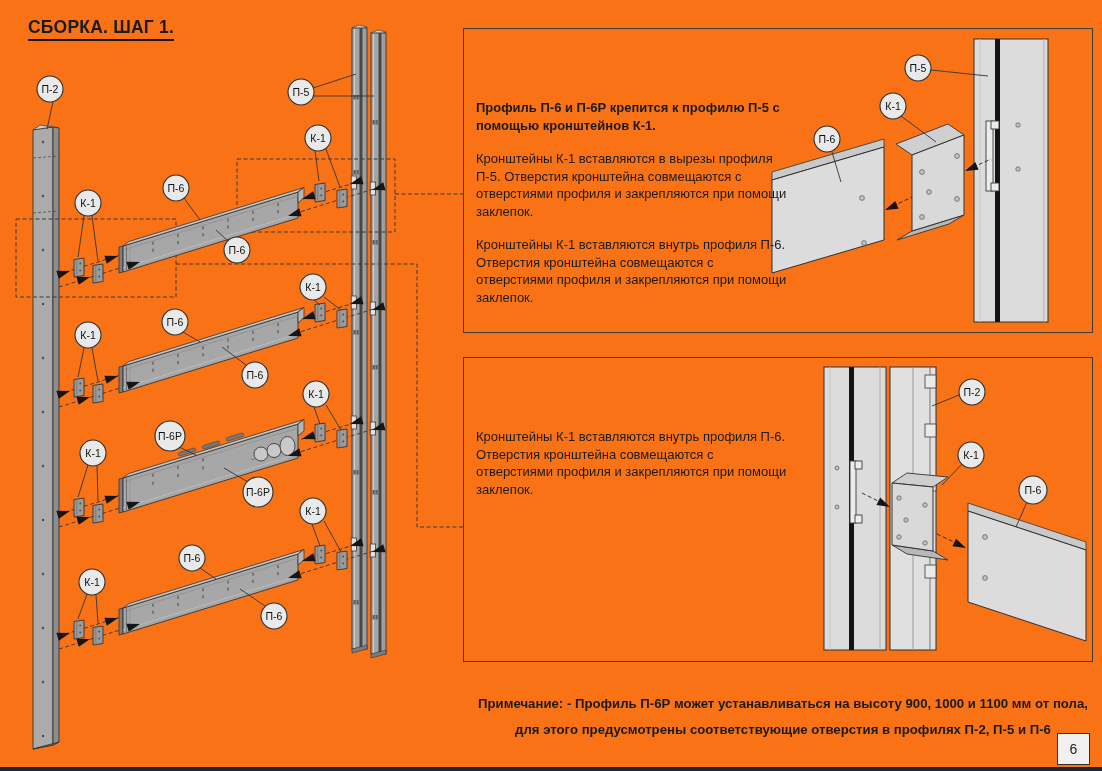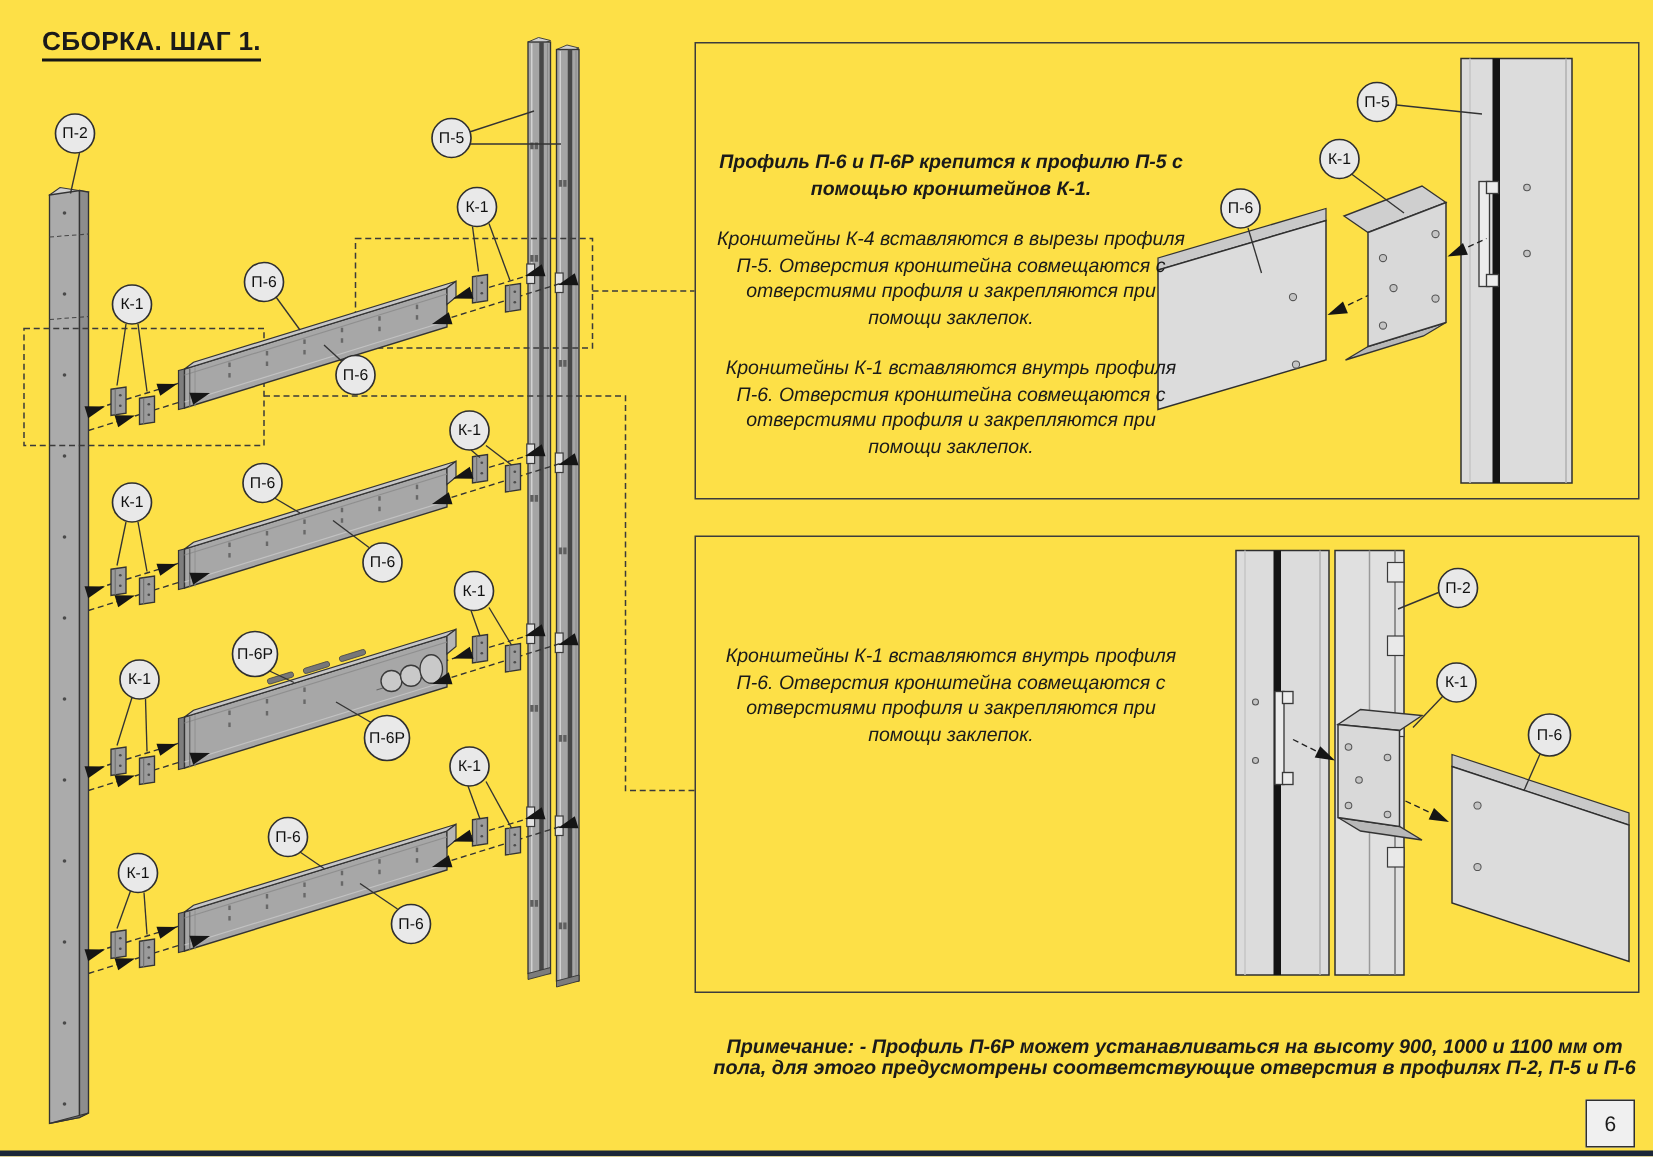--- a/index.html
+++ b/index.html
@@ -1,50 +1,50 @@
 <!DOCTYPE html>
 <html><head>
 <meta charset="utf-8">
 <style>
   html,body{margin:0;padding:0;background:#e9e9e9;}
-  #page{position:relative;width:1102px;height:771px;background:#fde047;overflow:hidden;
+  #page{position:relative;width:1102px;height:771px;background:#f97316;overflow:hidden;
         font-family:"Liberation Sans",sans-serif;color:#1a1a1a;}
   #diagram-svg{position:absolute;left:0;top:0;z-index:2;pointer-events:none;}
   .page-title{position:absolute;left:28px;top:17px;z-index:3;font-size:17.5px;font-weight:700;
         letter-spacing:.2px;border-bottom:2.2px solid #151515;padding-bottom:1px;}
   .detail-box{position:absolute;width:628px;height:303px;border:1.2px solid #3c3c3c;z-index:1;}
   #detail-box-1{left:463px;top:28px;}
   #detail-box-2{left:463px;top:357px;}
-  .box-text{position:absolute;left:476px;width:316px;text-align:center;z-index:3;
-        font-size:13px;line-height:17.5px;font-style:italic;}
+  .box-text{position:absolute;left:476px;width:316px;z-index:3;
+        font-size:13px;line-height:17.5px;}
   #box-text-1{top:99px;}
   #box-text-2{top:428px;}
   .bt-title{font-weight:700;margin:0 0 16px 0;}
   .bt-para{margin:0 0 16px 0;}
   .note-text{position:absolute;left:470px;top:691px;width:626px;z-index:3;text-align:center;
-        font-size:13.2px;line-height:14px;font-weight:700;font-style:italic;}
+        font-size:13.2px;line-height:26px;font-weight:700;}
   .page-number{position:absolute;left:1057px;top:733px;width:31px;height:30px;z-index:3;
         border:1.4px solid #2f2f2f;background:#f0f0f0;display:flex;align-items:center;
         justify-content:center;font-size:14px;}
   .footer-bar{position:absolute;left:0;top:767px;width:1102px;height:4px;background:#1b2638;z-index:3;}
   svg text{font-family:"Liberation Sans",sans-serif;font-size:10.5px;fill:#111;}
 </style>
 </head>
 <body>
 
 <div id="page">
 
   <div class="page-title">СБОРКА. ШАГ 1.</div>
 
   <div class="detail-box" id="detail-box-1"></div>
   <div class="detail-box" id="detail-box-2"></div>
 
   <div class="box-text" id="box-text-1">
     <p class="bt-title">Профиль П-6 и П-6Р крепится к профилю П-5 с помощью кронштейнов К-1.</p>
-    <p class="bt-para">Кронштейны К-4 вставляются в вырезы профиля П-5. Отверстия кронштейна совмещаются с отверстиями профиля и закрепляются при помощи заклепок.</p>
+    <p class="bt-para">Кронштейны К-1 вставляются в вырезы профиля П-5. Отверстия кронштейна совмещаются с отверстиями профиля и закрепляются при помощи заклепок.</p>
     <p class="bt-para">Кронштейны К-1 вставляются внутрь профиля П-6. Отверстия кронштейна совмещаются с отверстиями профиля и закрепляются при помощи заклепок.</p>
   </div>
   <div class="box-text" id="box-text-2">
     <p class="bt-para">Кронштейны К-1 вставляются внутрь профиля П-6. Отверстия кронштейна совмещаются с отверстиями профиля и закрепляются при помощи заклепок.</p>
   </div>
 
   <div class="note-text">Примечание: - Профиль П-6Р может устанавливаться на высоту 900, 1000 и 1100 мм от пола, для этого предусмотрены соответствующие отверстия в профилях П-2, П-5 и П-6</div>
   <div class="page-number">6</div>
   <div class="footer-bar"></div>
 

